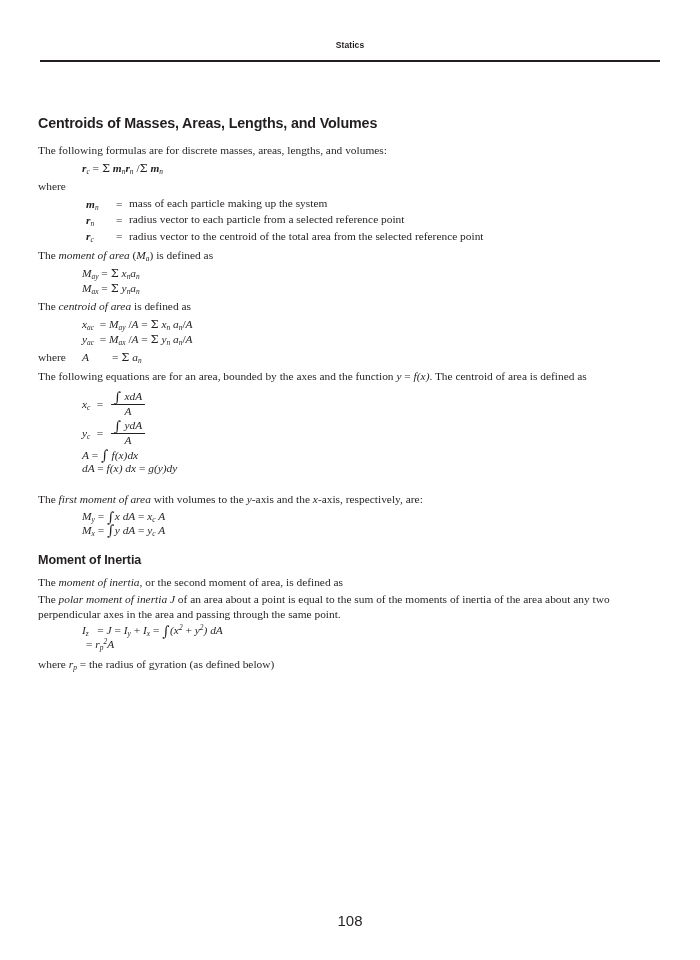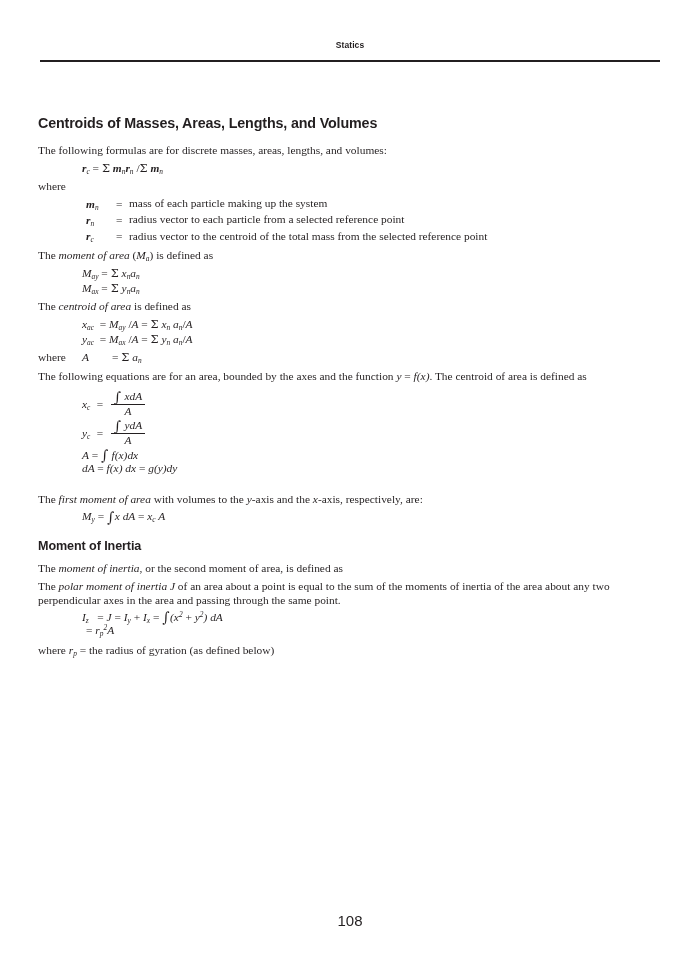--- a/index.html
+++ b/index.html
@@ -236,21 +236,21 @@
         <span class="deftxt">mass of each particle making up the system</span>
       </div>
       <div class="defrow">
         <span class="defsym math"><span class="bi">r</span><sub>n</sub></span>
         <span class="defeq">=</span>
         <span class="deftxt">radius vector to each particle from a selected reference point</span>
       </div>
       <div class="defrow">
         <span class="defsym math"><span class="bi">r</span><sub>c</sub></span>
         <span class="defeq">=</span>
-        <span class="deftxt">radius vector to the centroid of the total mass from the selected reference point</span>
+        <span class="deftxt">radius vector to the centroid of the total area from the selected reference point</span>
       </div>
     </div>
 
     <p class="body tight">
       <span>The </span><i>moment of area</i><span> (</span><span class="math"><i>M</i><sub>a</sub></span><span>) is defined as</span>
     </p>
 
     <div class="eq-block">
       <div class="eq-line math">
         <i>M</i><sub>ay</sub> <span class="up">=</span> <span class="sig">Σ</span> <i>x</i><sub>n</sub><i>a</i><sub>n</sub>
@@ -309,20 +309,23 @@
     <div style="height:14px"></div>
 
     <p class="body tight">
       <span>The </span><i>first moment of area</i><span> with volumes to the </span><i>y</i><span>-axis and the </span><i>x</i><span>-axis, respectively, are:</span>
     </p>
 
     <div class="eq-block">
       <div class="eq-line math">
         <i>M</i><sub>y</sub> <span class="up">=</span> <span class="intg">∫</span><i>x dA</i> <span class="up">=</span> <i>x</i><sub>c</sub> <i>A</i>
       </div>
+      <div class="eq-line math">
+        <i>M</i><sub>x</sub> <span class="up">=</span> <span class="intg">∫</span><i>y dA</i> <span class="up">=</span> <i>y</i><sub>c</sub> <i>A</i>
+      </div>
     </div>
 
     <h2 class="section-title">Moment of Inertia</h2>
 
     <p class="body tight">
       <span>The </span><i>moment of inertia</i><span>, or the second moment of area, is defined as</span>
     </p>
 
 
     <p class="body tight">

